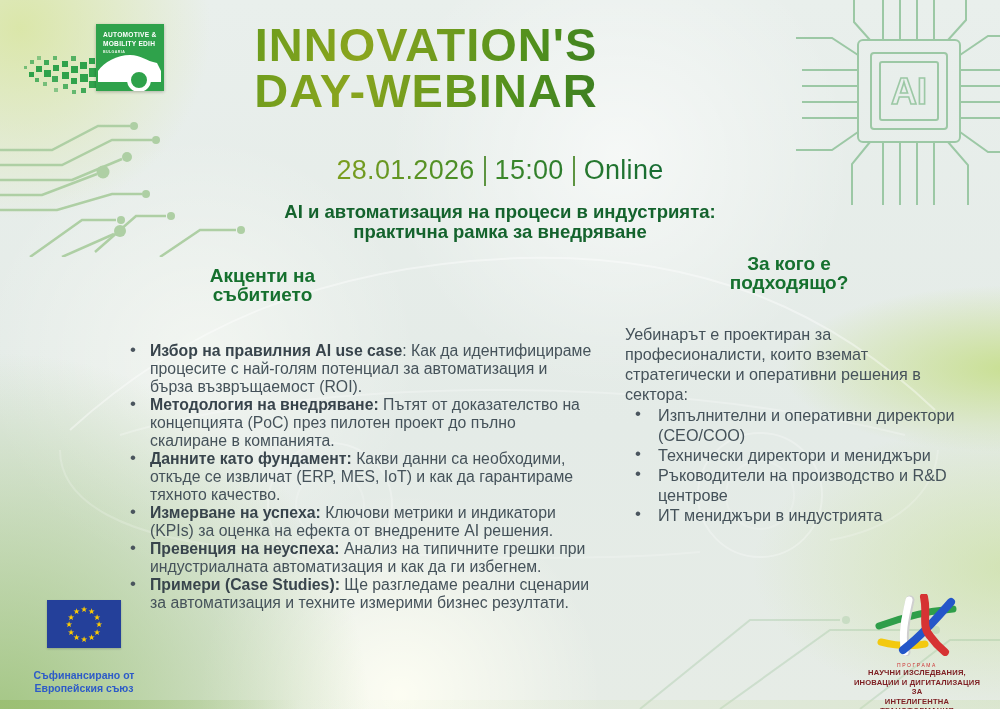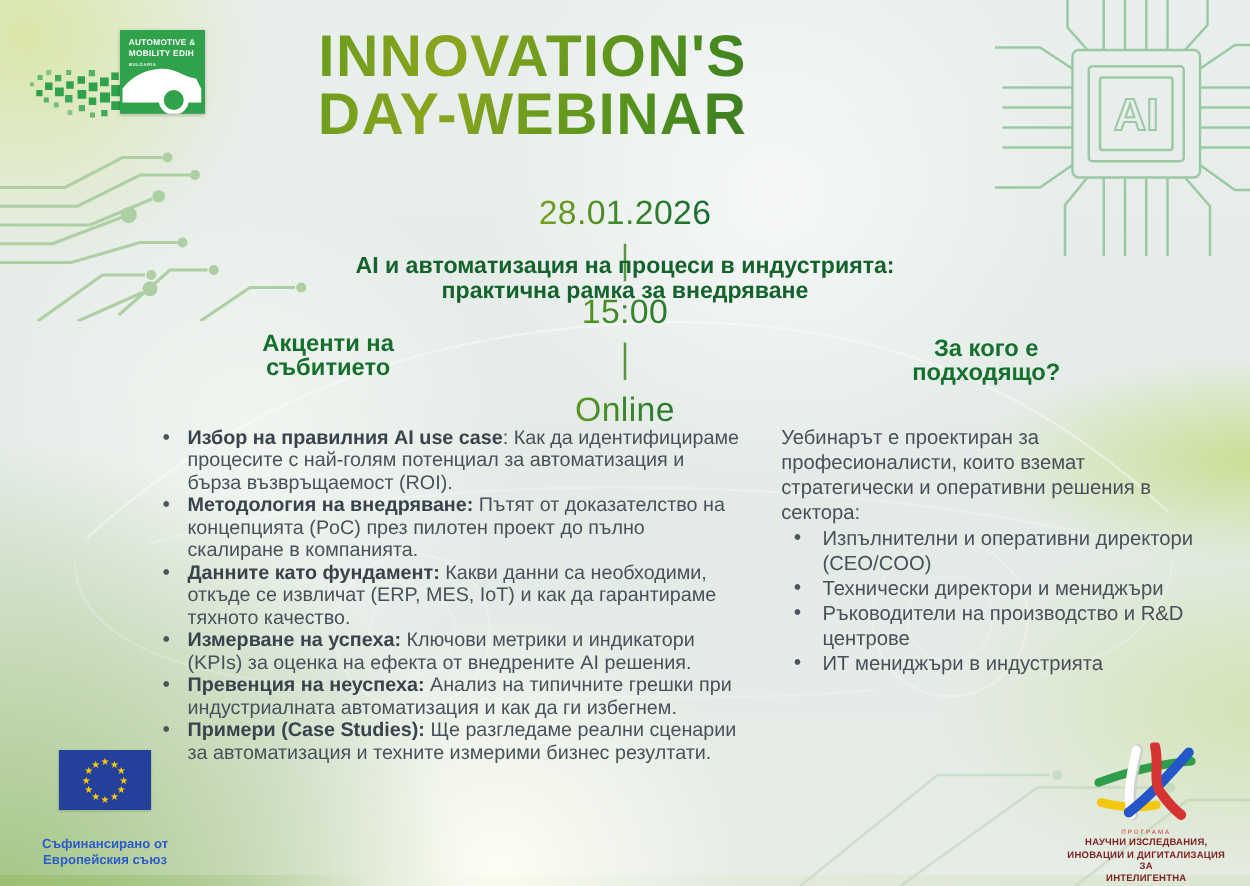--- a/index.html
+++ b/index.html
@@ -38,45 +38,45 @@
   }
   .title span{display:block;}
 
   .dateline{
     position:absolute; left:0; top:155px; width:1000px; text-align:center;
     font-size:27px; font-weight:500; letter-spacing:.3px;
   }
   .dateline .inner{
     display:inline-flex; align-items:center; gap:9px;
     background:linear-gradient(90deg,#7c9e1e 0%,#3f8a28 45%,#156b33 100%);
-    -webkit-background-clip:text; background-clip:text; color:transparent;flex-direction:column;
+    -webkit-background-clip:text; background-clip:text; color:transparent;
     -webkit-text-fill-color:transparent;
   }
   .vbar{display:inline-block; width:2px; height:30px; background:#4d8a2d; opacity:.9;}
 
   .subtitle{
     position:absolute; left:0; top:202px; width:1000px; text-align:center;
     color:#14632d; font-weight:bold; font-size:18.5px; line-height:20px;
   }
 
   
   .colhead{position:absolute; text-align:center; color:#15702e; font-weight:bold;
            font-size:19px; line-height:19px;}
   .colhead.left{left:150px; top:266px; width:225px;}
-  .colhead.right{left:700px; top:270px; width:178px;}
+  .colhead.right{left:700px; top:254px; width:178px;}
 
   
   .hl-list{position:absolute; left:108px; top:326px; width:468px; margin:16px; padding:0;
            list-style:none; color:#45525a; font-size:15.8px; line-height:18px;}
   .hl-list li{position:relative; padding-left:26px; margin:0 0 0 0;}
   .hl-list li::before{content:"•"; position:absolute; left:6px; top:-1px; color:#4a555e; font-size:17px;}
   .hl-list b{color:#38444c;}
 
   
-  .audience{position:absolute; left:625px; top:340px; width:348px; color:#45525a;
+  .audience{position:absolute; left:625px; top:324px; width:348px; color:#45525a;
             font-size:16.2px; line-height:20px;}
   .aud-list{margin:1px 0 0 0; padding:0; list-style:none;}
   .aud-list li{position:relative; padding-left:33px;}
   .aud-list li::before{content:"•"; position:absolute; left:10px; top:-1px; color:#4a555e; font-size:17px;}
 
   
   .eu{position:absolute; left:26px; top:600px; width:116px; text-align:center; z-index:3;}
   .eu .flag{display:block; margin:0 auto; box-shadow:0 1px 2px rgba(0,0,0,.2);}
   .eu .caption{margin-top:21px; color:#2d5bc8; font-weight:bold; font-size:10.5px; line-height:13px;}
 

